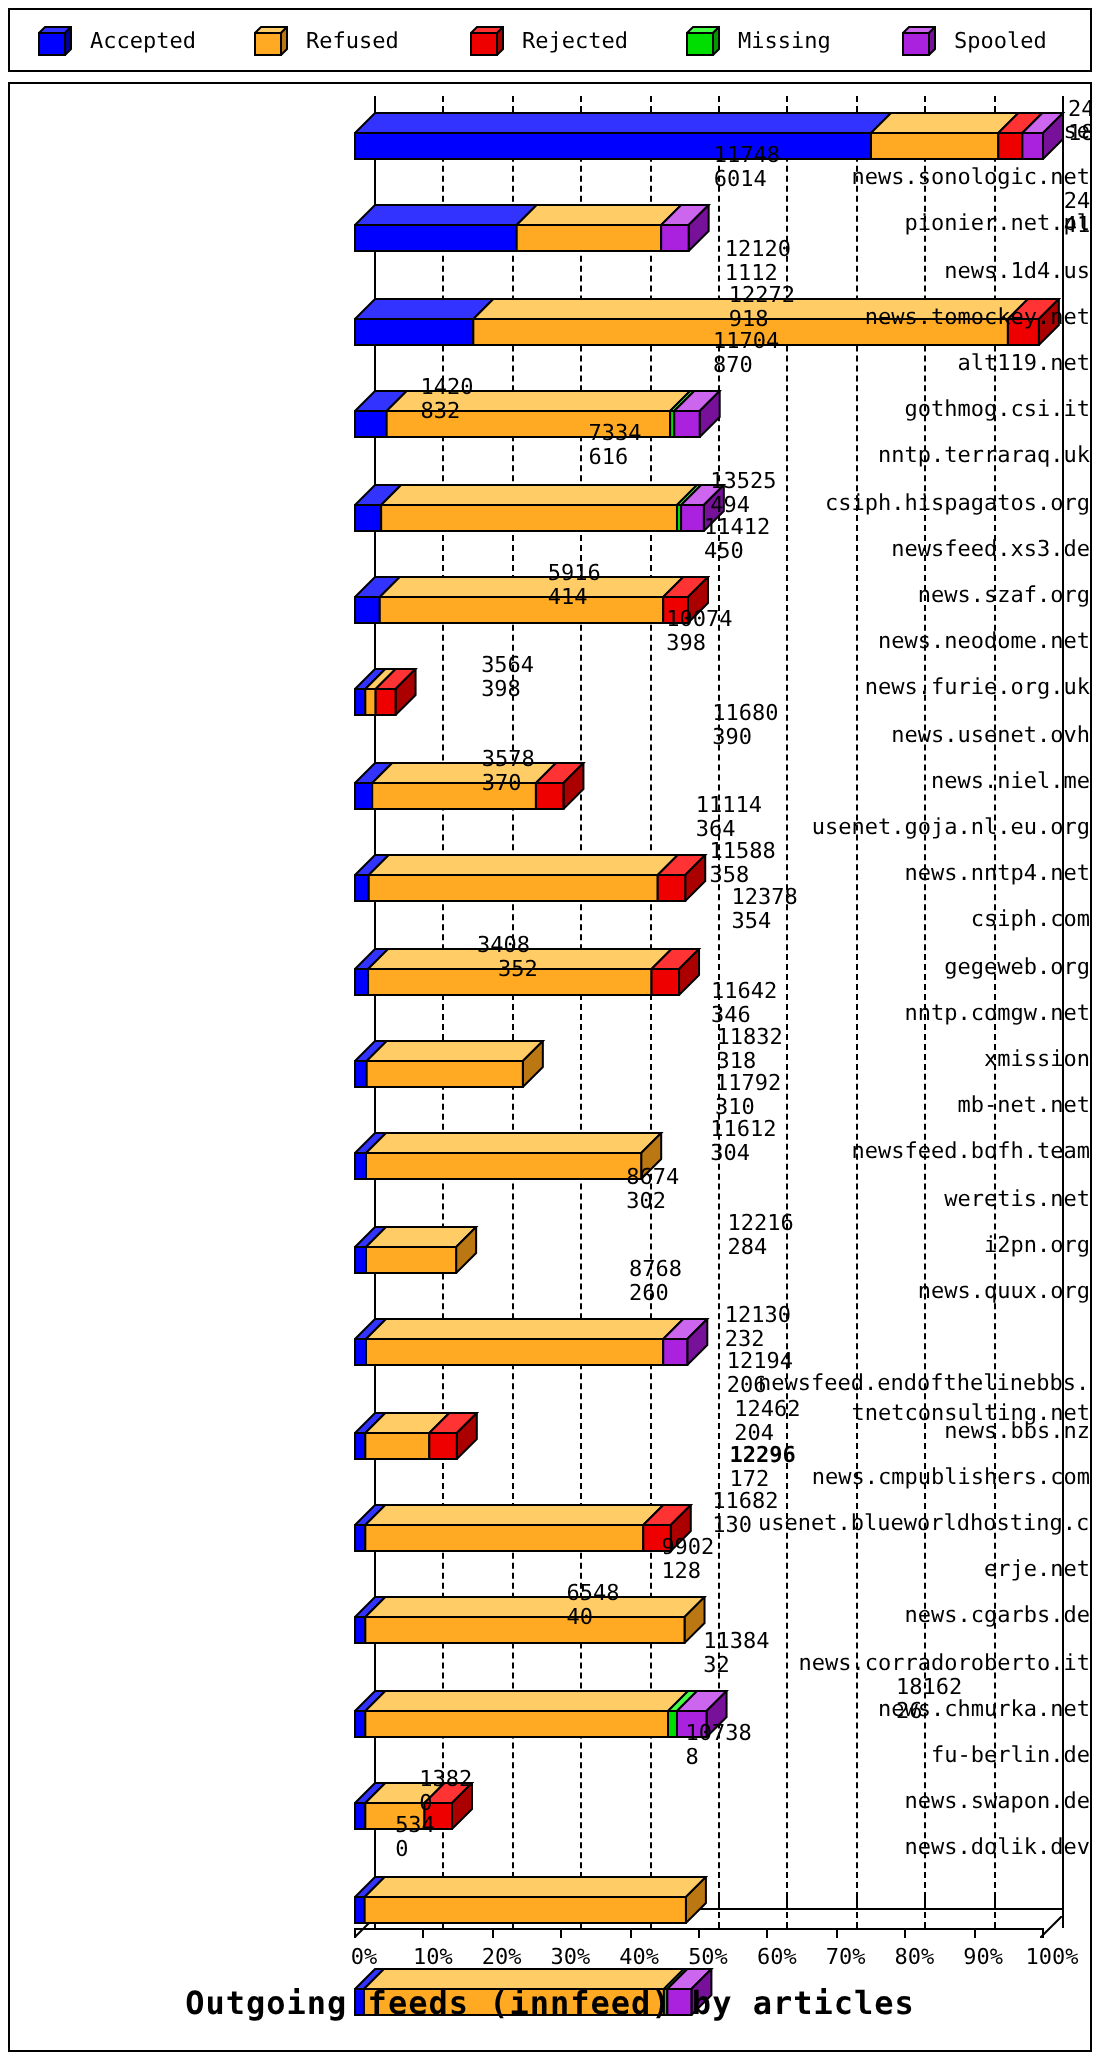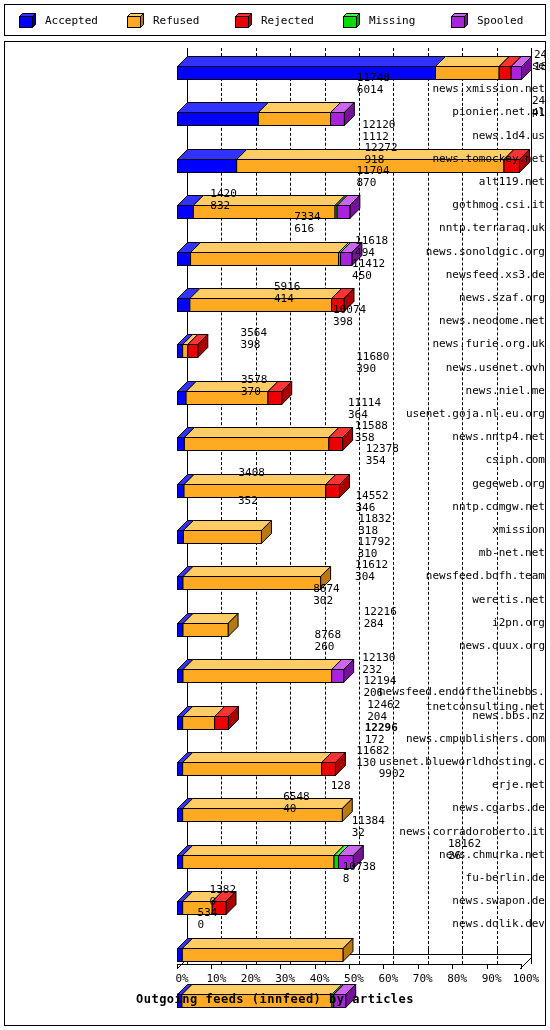--- a/index.html
+++ b/index.html
@@ -149,21 +149,21 @@
     line-height: 11px;
   }
   .val-top { top: 1px; }
   .val-bot { top: 13px; }
 
   #xaxis-title {
     position: absolute;
     left: 0; top: 950px;
     width: 540px;
     text-align: center;
-    font-size: 12px;
+    font-size: 16px;
     font-weight: bold;
     color: #000;
     letter-spacing: 0.5px;
   }
 </style>
 </head>
 <body>
 
 <div id="page">
 
@@ -285,21 +285,21 @@
             <polygon points="344.5,10.5 354.5,0.5 354.5,13.5 344.5,23.5" fill="#771199" stroke="#000" stroke-width="1"></polygon>
             <rect x="0.5" y="10.5" width="258" height="13" fill="#0000ff" stroke="#000" stroke-width="1"></rect>
             <rect x="258.5" y="10.5" width="63.64" height="13" fill="#ffaa22" stroke="#000" stroke-width="1"></rect>
             <rect x="322.14" y="10.5" width="12.040000000000001" height="13" fill="#ee0000" stroke="#000" stroke-width="1"></rect>
             <rect x="334.18" y="10.5" width="10.32" height="13" fill="#aa22dd" stroke="#000" stroke-width="1"></rect>
           </svg>
           <div class="val-label val-top" style="left: 529px;">24208</div>
           <div class="val-label val-bot" style="left: 529px;">18172</div>
         </div>
         <div class="row" style="top: 29.2px;">
-          <div class="row-label" style="top: 12px; width: 166px;">news.xmission.net</div>
+          <div class="row-label" style="top: 12px; width: 166px;">news.sonologic.net</div>
           <svg width="178.84" height="24" viewBox="0 0 178.84 24" style="position: absolute; left: 172px; top: 31.2px;">
             <polygon points="0.5,10.5 10.5,0.5 91.33999999999999,0.5 81.33999999999999,10.5" fill="#3333ff" stroke="#000" stroke-width="1"></polygon>
             <polygon points="81.33999999999999,10.5 91.33999999999999,0.5 163.57999999999998,0.5 153.57999999999998,10.5" fill="#ffcc66" stroke="#000" stroke-width="1"></polygon>
             <polygon points="153.57999999999998,10.5 163.57999999999998,0.5 177.33999999999997,0.5 167.33999999999997,10.5" fill="#cc66ee" stroke="#000" stroke-width="1"></polygon>
             <polygon points="167.34,10.5 177.34,0.5 177.34,13.5 167.34,23.5" fill="#771199" stroke="#000" stroke-width="1"></polygon>
             <rect x="0.5" y="10.5" width="80.83999999999999" height="13" fill="#0000ff" stroke="#000" stroke-width="1"></rect>
             <rect x="81.33999999999999" y="10.5" width="72.24" height="13" fill="#ffaa22" stroke="#000" stroke-width="1"></rect>
             <rect x="153.57999999999998" y="10.5" width="13.76" height="13" fill="#aa22dd" stroke="#000" stroke-width="1"></rect>
           </svg>
           <div class="val-label val-top" style="left: 351.84px;">11748</div>
@@ -387,31 +387,31 @@
             <polygon points="90.972,10.5 100.972,0.5 114.732,0.5 104.732,10.5" fill="#ff3333" stroke="#000" stroke-width="1"></polygon>
             <polygon points="104.732,10.5 114.732,0.5 114.732,13.5 104.732,23.5" fill="#aa0000" stroke="#000" stroke-width="1"></polygon>
             <rect x="0.5" y="10.5" width="8.6" height="13" fill="#0000ff" stroke="#000" stroke-width="1"></rect>
             <rect x="9.1" y="10.5" width="81.872" height="13" fill="#ffaa22" stroke="#000" stroke-width="1"></rect>
             <rect x="90.972" y="10.5" width="13.76" height="13" fill="#ee0000" stroke="#000" stroke-width="1"></rect>
           </svg>
           <div class="val-label val-top" style="left: 289.232px;">7334</div>
           <div class="val-label val-bot" style="left: 289.232px;">616</div>
         </div>
         <div class="row" style="top: 191.6px;">
-          <div class="row-label" style="top: 12px; width: 166px;">news.sonologic.org</div>
+          <div class="row-label" style="top: 12px; width: 166px;">csiph.hispagatos.org</div>
           <svg width="177.12" height="24" viewBox="0 0 177.12 24" style="position: absolute; left: 172px; top: 193.6px;">
             <polygon points="0.5,10.5 10.5,0.5 17.38,0.5 7.38,10.5" fill="#3333ff" stroke="#000" stroke-width="1"></polygon>
             <polygon points="7.38,10.5 17.38,0.5 161.85999999999999,0.5 151.85999999999999,10.5" fill="#ffcc66" stroke="#000" stroke-width="1"></polygon>
             <polygon points="151.85999999999999,10.5 161.85999999999999,0.5 175.61999999999998,0.5 165.61999999999998,10.5" fill="#ff3333" stroke="#000" stroke-width="1"></polygon>
             <polygon points="165.62,10.5 175.62,0.5 175.62,13.5 165.62,23.5" fill="#aa0000" stroke="#000" stroke-width="1"></polygon>
             <rect x="0.5" y="10.5" width="6.88" height="13" fill="#0000ff" stroke="#000" stroke-width="1"></rect>
             <rect x="7.38" y="10.5" width="144.48" height="13" fill="#ffaa22" stroke="#000" stroke-width="1"></rect>
             <rect x="151.85999999999999" y="10.5" width="13.76" height="13" fill="#ee0000" stroke="#000" stroke-width="1"></rect>
           </svg>
-          <div class="val-label val-top" style="left: 350.12px;">11618</div>
+          <div class="val-label val-top" style="left: 350.12px;">13525</div>
           <div class="val-label val-bot" style="left: 350.12px;">494</div>
         </div>
         <div class="row" style="top: 214.8px;">
           <div class="row-label" style="top: 12px; width: 166px;">newsfeed.xs3.de</div>
           <svg width="174.024" height="24" viewBox="0 0 174.024 24" style="position: absolute; left: 172px; top: 216.8px;">
             <polygon points="0.5,10.5 10.5,0.5 17.036,0.5 7.036,10.5" fill="#3333ff" stroke="#000" stroke-width="1"></polygon>
             <polygon points="7.036,10.5 17.036,0.5 158.764,0.5 148.764,10.5" fill="#ffcc66" stroke="#000" stroke-width="1"></polygon>
             <polygon points="148.764,10.5 158.764,0.5 172.524,0.5 162.524,10.5" fill="#ff3333" stroke="#000" stroke-width="1"></polygon>
             <polygon points="162.524,10.5 172.524,0.5 172.524,13.5 162.524,23.5" fill="#aa0000" stroke="#000" stroke-width="1"></polygon>
             <rect x="0.5" y="10.5" width="6.536" height="13" fill="#0000ff" stroke="#000" stroke-width="1"></rect>
@@ -532,32 +532,32 @@
           <svg width="60.504" height="24" viewBox="0 0 60.504 24" style="position: absolute; left: 172px; top: 425.6px;">
             <polygon points="0.5,10.5 10.5,0.5 15.66,0.5 5.66,10.5" fill="#3333ff" stroke="#000" stroke-width="1"></polygon>
             <polygon points="5.66,10.5 15.66,0.5 45.244,0.5 35.244,10.5" fill="#ffcc66" stroke="#000" stroke-width="1"></polygon>
             <polygon points="35.244,10.5 45.244,0.5 59.004,0.5 49.004,10.5" fill="#ff3333" stroke="#000" stroke-width="1"></polygon>
             <polygon points="49.004,10.5 59.004,0.5 59.004,13.5 49.004,23.5" fill="#aa0000" stroke="#000" stroke-width="1"></polygon>
             <rect x="0.5" y="10.5" width="5.16" height="13" fill="#0000ff" stroke="#000" stroke-width="1"></rect>
             <rect x="5.66" y="10.5" width="29.583999999999996" height="13" fill="#ffaa22" stroke="#000" stroke-width="1"></rect>
             <rect x="35.244" y="10.5" width="13.76" height="13" fill="#ee0000" stroke="#000" stroke-width="1"></rect>
           </svg>
           <div class="val-label val-top" style="left: 233.504px;">3408</div>
-          <div class="val-label val-bot" style="left: 233px; margin-top: 16px;">352</div>
+          <div class="val-label val-bot" style="left: 244px;">352</div>
         </div>
         <div class="row" style="top: 446.8px;">
           <div class="row-label" style="top: 12px; width: 166px;">nntp.comgw.net</div>
           <svg width="177.46400000000003" height="24" viewBox="0 0 177.46400000000003 24" style="position: absolute; left: 172px; top: 448.8px;">
             <polygon points="0.5,10.5 10.5,0.5 15.315999999999999,0.5 5.316,10.5" fill="#3333ff" stroke="#000" stroke-width="1"></polygon>
             <polygon points="5.316,10.5 15.315999999999999,0.5 175.964,0.5 165.964,10.5" fill="#ffcc66" stroke="#000" stroke-width="1"></polygon>
             <polygon points="165.96400000000003,10.5 175.96400000000003,0.5 175.96400000000003,13.5 165.96400000000003,23.5" fill="#bb7711" stroke="#000" stroke-width="1"></polygon>
             <rect x="0.5" y="10.5" width="4.816" height="13" fill="#0000ff" stroke="#000" stroke-width="1"></rect>
             <rect x="5.316" y="10.5" width="160.648" height="13" fill="#ffaa22" stroke="#000" stroke-width="1"></rect>
           </svg>
-          <div class="val-label val-top" style="left: 350.464px;">14552</div>
+          <div class="val-label val-top" style="left: 350.464px;">11642</div>
           <div class="val-label val-bot" style="left: 350.464px;">346</div>
         </div>
         <div class="row" style="top: 470px;">
           <div class="row-label" style="top: 12px; width: 166px; margin-left: 44px;">xmission</div>
           <svg width="180.216" height="24" viewBox="0 0 180.216 24" style="position: absolute; left: 172px; top: 472px;">
             <polygon points="0.5,10.5 10.5,0.5 14.972000000000001,0.5 4.972,10.5" fill="#3333ff" stroke="#000" stroke-width="1"></polygon>
             <polygon points="4.972,10.5 14.972000000000001,0.5 164.95600000000002,0.5 154.95600000000002,10.5" fill="#ffcc66" stroke="#000" stroke-width="1"></polygon>
             <polygon points="154.95600000000002,10.5 164.95600000000002,0.5 166.67600000000002,0.5 156.67600000000002,10.5" fill="#44ff44" stroke="#000" stroke-width="1"></polygon>
             <polygon points="156.67600000000002,10.5 166.67600000000002,0.5 178.716,0.5 168.716,10.5" fill="#cc66ee" stroke="#000" stroke-width="1"></polygon>
             <polygon points="168.716,10.5 178.716,0.5 178.716,13.5 168.716,23.5" fill="#771199" stroke="#000" stroke-width="1"></polygon>
@@ -614,21 +614,21 @@
           <div class="val-label val-top" style="left: 359.752px; font-weight: bold;">12296</div>
           <div class="val-label val-bot" style="left: 359.752px;">172</div>
         </div>
         <div class="row" style="top: 702px;">
           <div class="row-label" style="top: 12px; width: 166px;">usenet.blueworldhosting.com</div>
           <div class="val-label val-top" style="left: 351.152px;">11682</div>
           <div class="val-label val-bot" style="left: 351.152px;">130</div>
         </div>
         <div class="row" style="top: 725.2px;">
           <div class="row-label" style="top: 12px; width: 166px;">erje.net</div>
-          <div class="val-label val-top" style="left: 325.696px; margin-left: 48px;">9902</div>
+          <div class="val-label val-top" style="left: 325.696px;">9902</div>
           <div class="val-label val-bot" style="left: 325.696px;">128</div>
         </div>
         <div class="row" style="top: 748.4px;">
           <div class="row-label" style="top: 12px; width: 166px;">news.cgarbs.de</div>
           <div class="val-label val-top" style="left: 278.224px;">6548</div>
           <div class="val-label val-bot" style="left: 278.224px;">40</div>
         </div>
         <div class="row" style="top: 771.6px;">
           <div class="row-label" style="top: 12px; width: 166px;">news.corradoroberto.it</div>
           <div class="val-label val-top" style="left: 346.68px;">11384</div>

